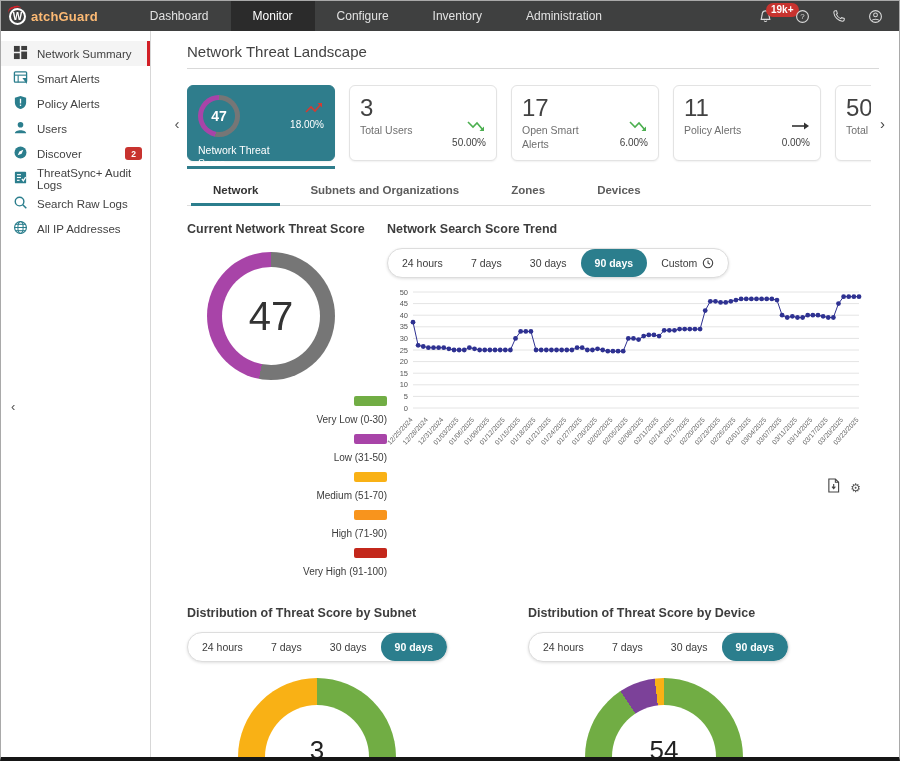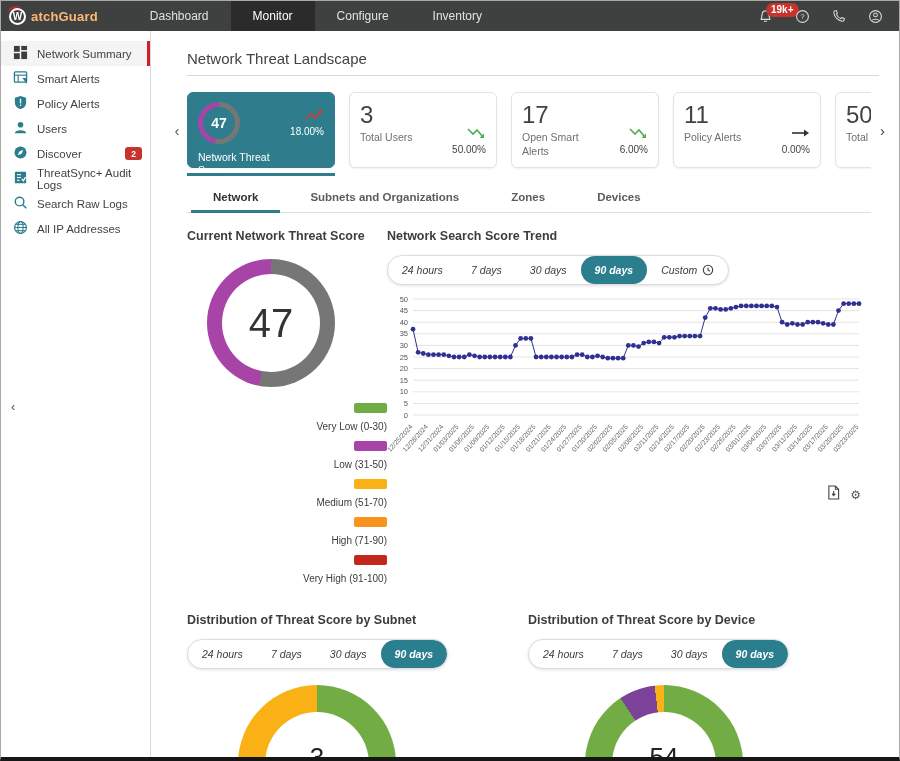--- a/index.html
+++ b/index.html
@@ -33,21 +33,21 @@
   .side-items { margin-top:10px; }
   .side-item { display:flex; align-items:center; gap:9px; padding:6px 8px 6px 12px; font-size:11.5px;
     color:#424242; cursor:pointer; position:relative; height:25px; }
   .side-item.active { background:#f4f4f4; }
   .side-item.active::after { content:""; position:absolute; right:0; top:0; bottom:0; width:3px; background:#d21f26; }
   .side-badge { margin-left:auto; background:#c8332f; color:#fff; font-size:8.5px; font-weight:bold;
     border-radius:3px; padding:1.5px 6px; }
   .collapse-btn { position:absolute; left:10px; top:368px; font-size:13px; color:#555; cursor:pointer; }
 
   .main { flex:1; padding:0 28px 0 36px; position:relative; overflow:hidden; }
-  .page-title { font-size:15px; color:#424242; padding-top:19px; }
+  .page-title { font-size:15px; color:#424242; padding-top:12px; }
   .title-rule { border-bottom:1px solid #d9d9d9; margin-top:8px; margin-right:-8px; }
 
   
   .cards-row { margin-top:8px; margin-left:-20px; display:flex; align-items:center; position:relative; height:92px; }
   .car-chevron { width:20px; font-size:15px; color:#555; text-align:center; cursor:pointer; flex-shrink:0; }
   .cards-clip { flex:1; overflow:hidden; display:flex; gap:14px; height:84px; align-items:center; }
   .card { width:148px; height:76px; background:#fff; border:1px solid #e3e3e3; border-radius:6px;
     box-shadow:0 1px 2px rgba(0,0,0,.06); padding:9px 10px; position:relative; flex-shrink:0; cursor:pointer; }
   .card .value { font-size:24px; color:#424242; line-height:1.1; }
   .card .label { font-size:10.5px; color:#6f6f6f; margin-top:3px; line-height:1.25; max-width:80px; }
@@ -77,21 +77,21 @@
   .sec-title { font-size:12.5px; font-weight:bold; color:#3d3d3d; }
   .gauge-donut { width:128px; height:128px; border-radius:50%; position:relative; margin:16px 0 0 20px; }
   .gauge-donut .hole { position:absolute; inset:15px; border-radius:50%; background:#fff;
     display:flex; align-items:center; justify-content:center; font-size:40px; color:#333; }
   .v-legend { margin:16px 0 0 6px; }
   .legend-item { display:flex; align-items:flex-end; gap:8px; margin-bottom:9px;flex-direction:column; }
   .swatch { width:33px; height:10px; border-radius:2px; flex-shrink:0; }
   .legend-label { font-size:10px; color:#3c3c3c; white-space:nowrap; }
 
   .range-group { display:inline-flex; background:#fff; border:1px solid #ddd; border-radius:17px;
-    box-shadow:0 1px 3px rgba(0,0,0,.12); margin-top:12px; overflow:hidden;font-style:italic; }
+    box-shadow:0 1px 3px rgba(0,0,0,.12); margin-top:12px; overflow:hidden; }
   .range-btn { padding:8px 14px; font-size:10.5px; color:#3c3c3c; cursor:pointer; display:flex; align-items:center; gap:5px; }
   .range-btn.active { background:#2b7e8d; color:#fff; border-radius:17px; font-weight:bold; }
 
   .trend-wrap { margin-top:8px; }
   .chart-icons { display:flex; justify-content:flex-end; gap:10px; align-items:center; margin:2px 10px 0 0; }
   .gear-glyph { font-size:12px; color:#555; cursor:pointer; line-height:1; }
 
   .row2 { display:grid; grid-template-columns:341px 1fr; margin-top:20px; }
   .dist-donut { width:158px; height:158px; border-radius:50%; position:relative; }
   .dist-donut .hole { position:absolute; inset:27px; border-radius:50%; background:#fff;
@@ -107,20 +107,21 @@
 <div class="topnav">
   <div class="brand">
     <span class="brand-circle">W</span>
     <span class="brand-text">atchGuard</span>
   </div>
   <div class="nav-items">
     <div class="nav-item">Dashboard</div>
     <div class="nav-item active">Monitor</div>
     <div class="nav-item">Configure</div>
     <div class="nav-item">Inventory</div>
+    <div class="nav-item">Administration</div>
   </div>
   <div class="nav-right">
     <span class="nav-icon">
       <svg width="15" height="15" viewBox="0 0 16 16">
           <path d="M8 2 C5.4 2 4.4 4 4.3 6.6 L3.4 11 H12.6 L11.7 6.6 C11.6 4 10.6 2 8 2 Z M6.6 12.4 a1.5 1.5 0 0 0 2.8 0" fill="none" stroke="#d9d9d9" stroke-width="1.2"></path>
         </svg>
       <span class="nav-badge">19k+</span>
     </span>
     <span class="nav-icon">
       <svg width="15" height="15" viewBox="0 0 16 16">

